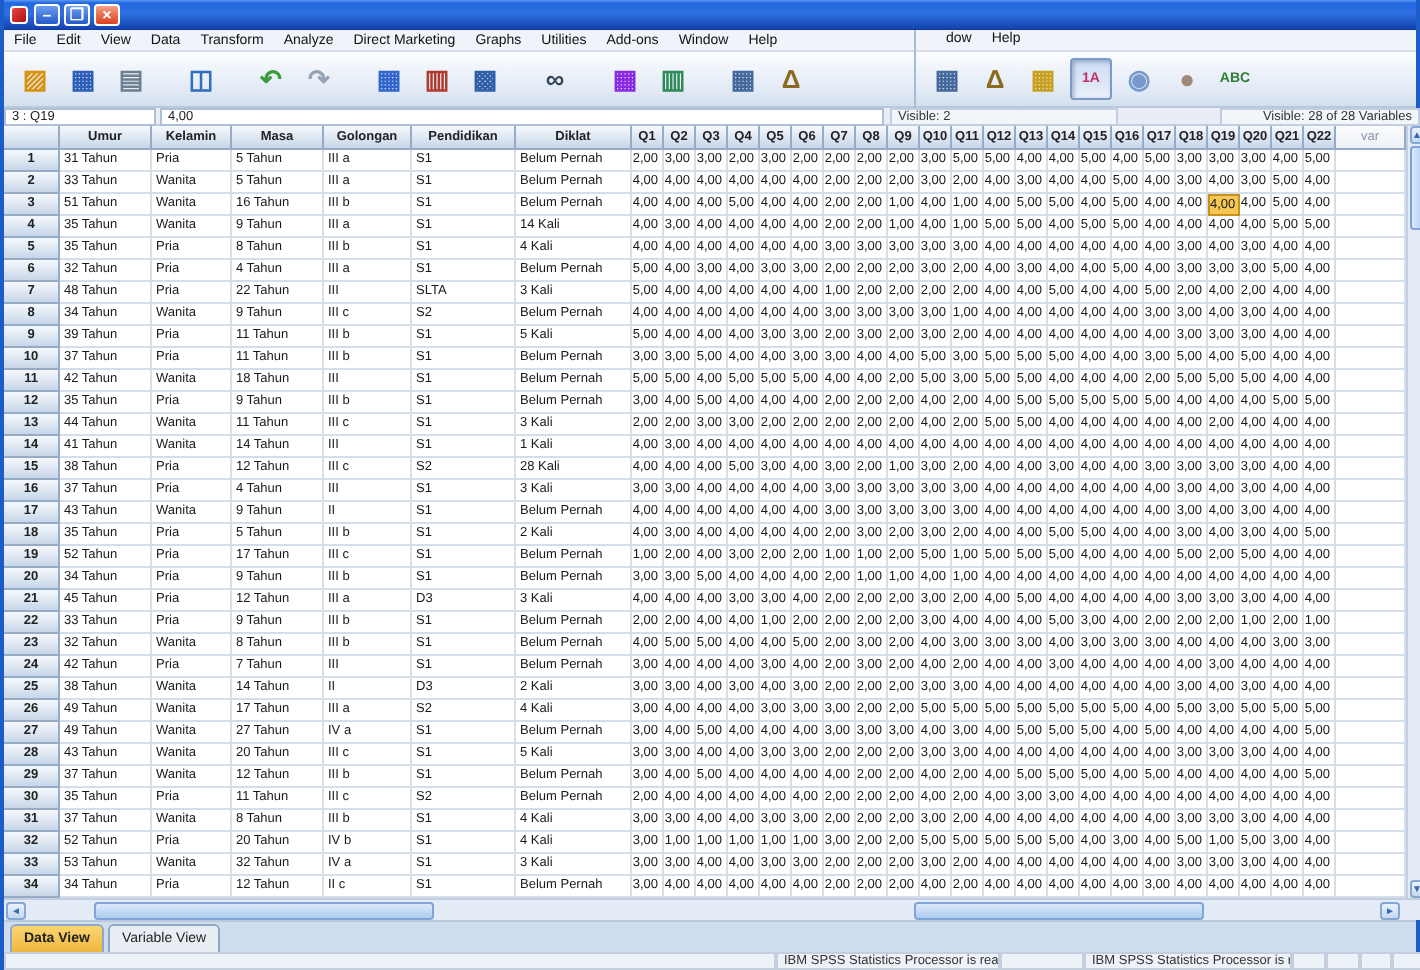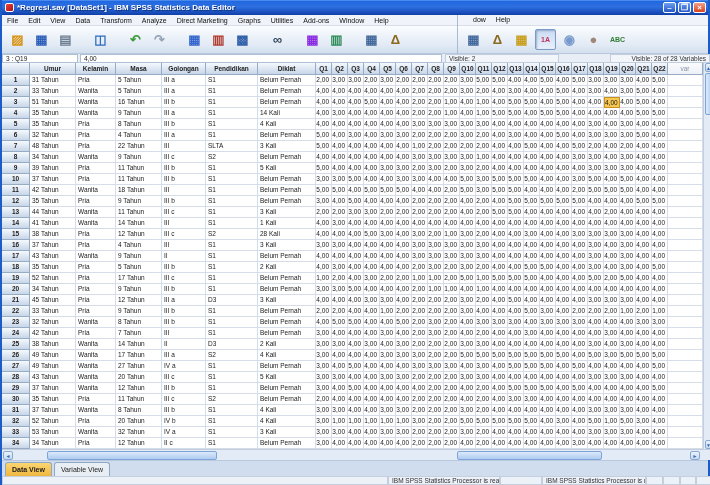--- a/index.html
+++ b/index.html
@@ -94,21 +94,20 @@
   .spane { position:absolute; top:0; height:9px; line-height:8px; padding:0 3px;
     border:1px solid #C5CEDC; background:#EDF1F8; overflow:hidden; white-space:nowrap; }
 </style>
 </head>
 <body>
 
 <div id="app">
 
   <div class="titlebar">
     <div class="appicon"></div>
-    <div class="title-text">*Regresi.sav [DataSet1] - IBM SPSS Statistics Data Editor</div>
     <div class="winbtns">
       <div class="winbtn">–</div>
       <div class="winbtn">❐</div>
       <div class="winbtn close">×</div>
     </div>
   </div>
 
   <div class="menubar">
     <div id="menu-main" style="display:flex;">
         <span class="menu-item">File</span>

